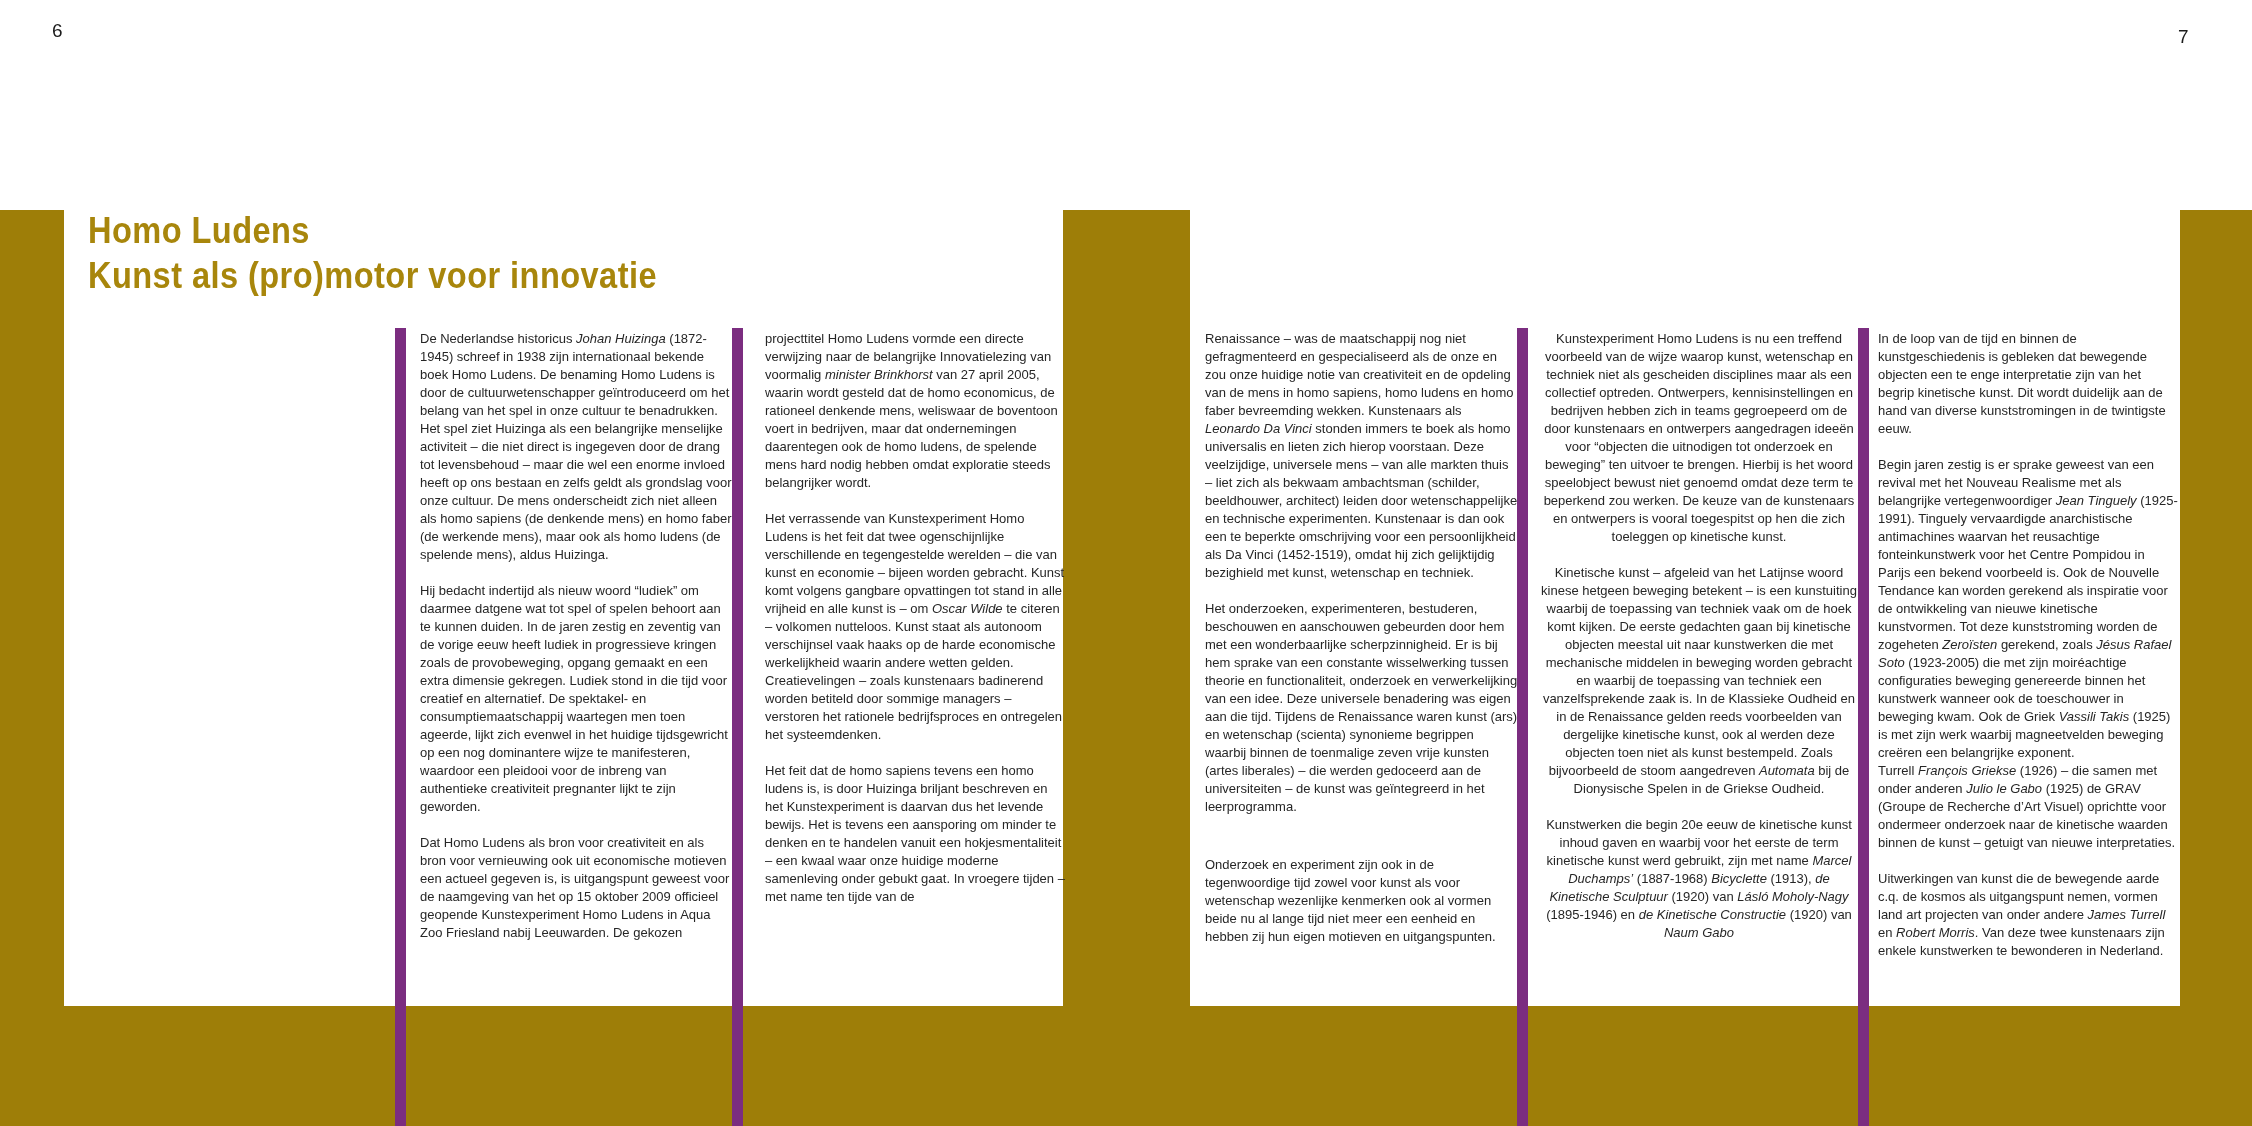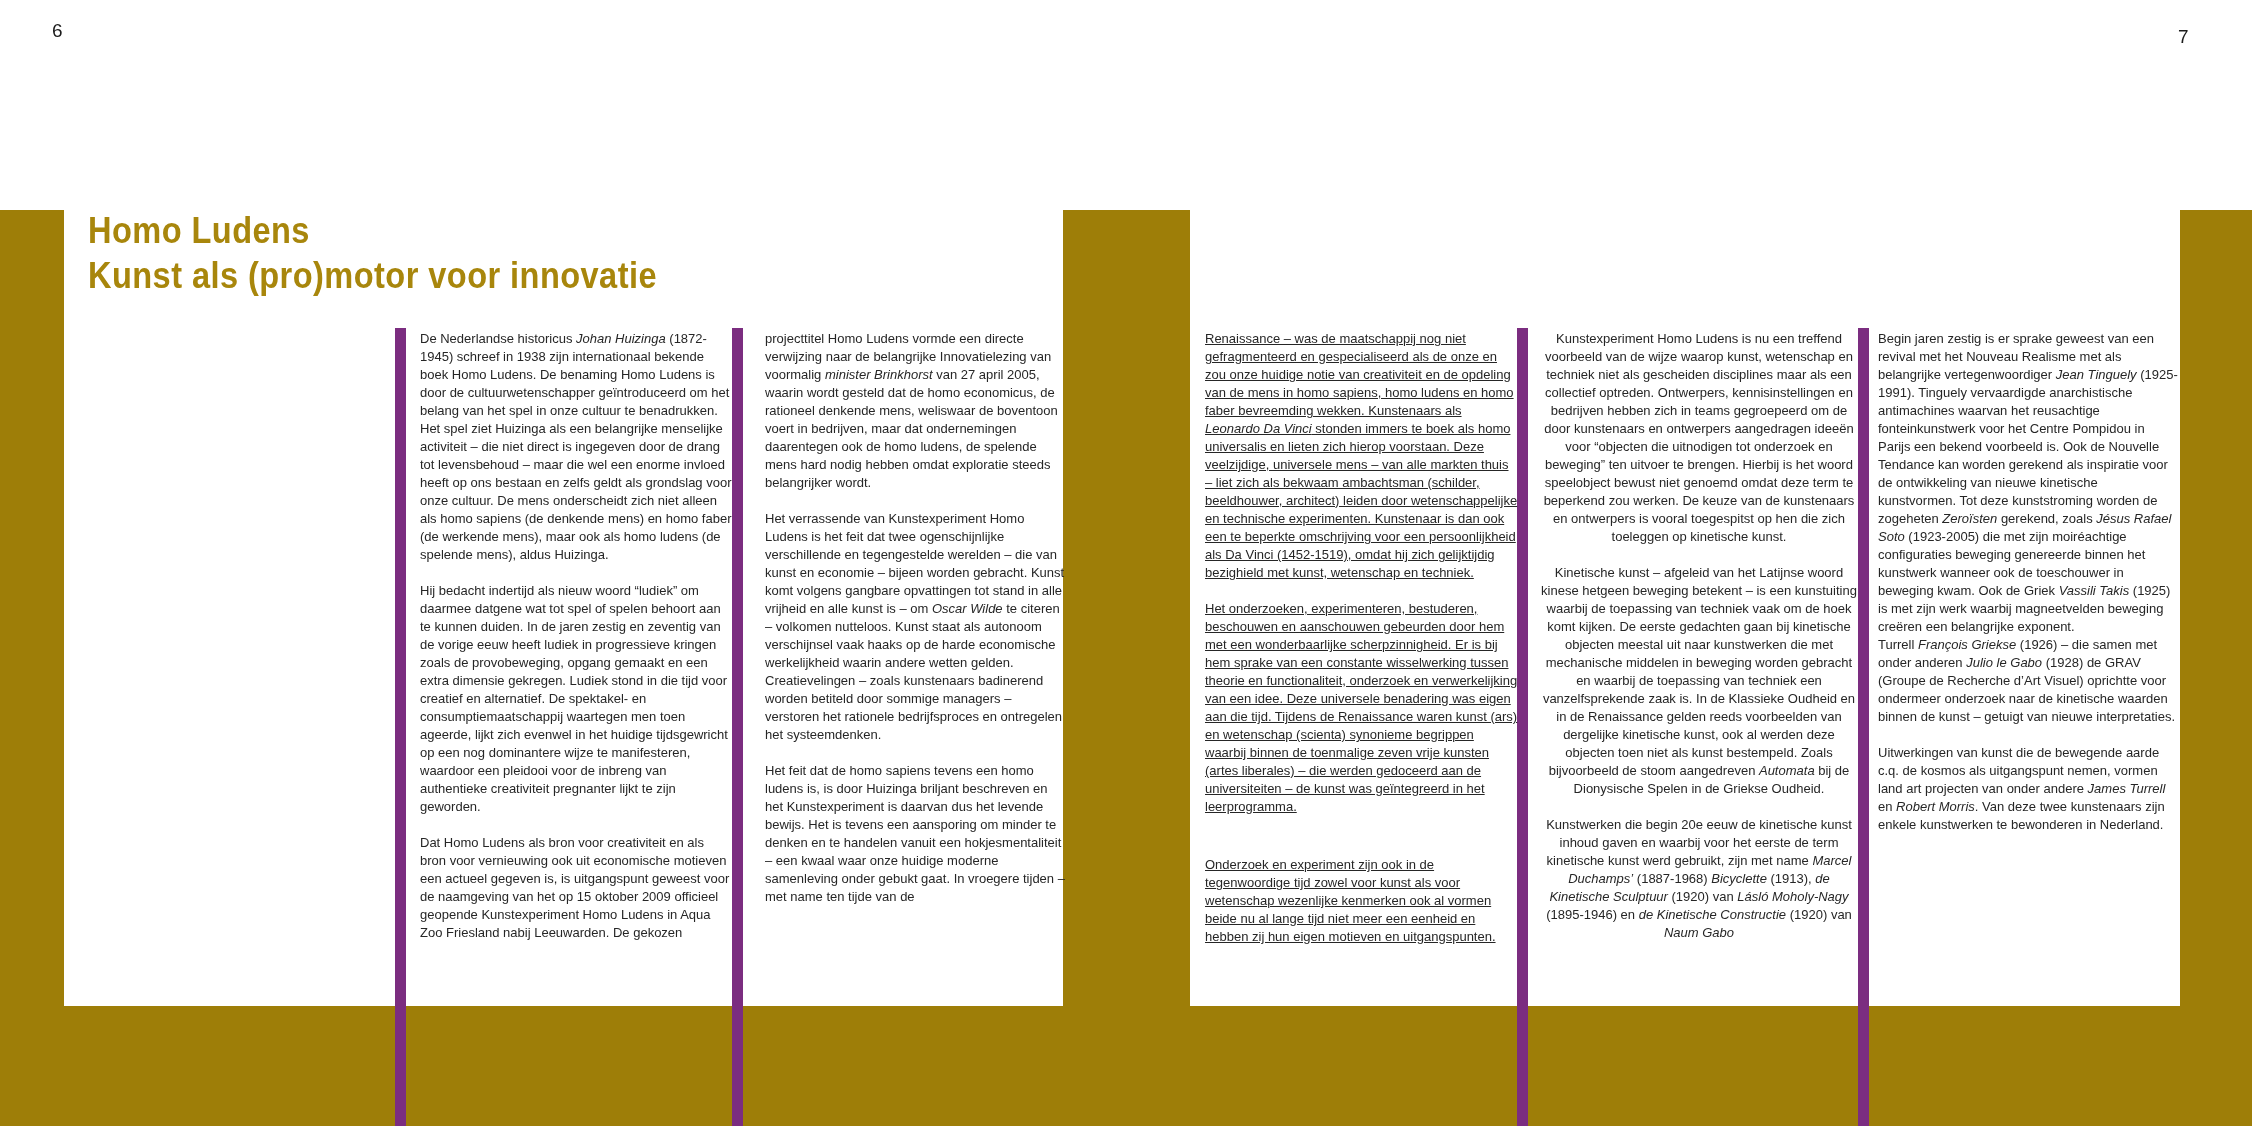--- a/index.html
+++ b/index.html
@@ -22,21 +22,21 @@
     white-space:nowrap;
   }
   .divider{position:absolute;top:328px;width:11px;height:798px;background:#7B2D80;}
   #div1{left:395px;} #div2{left:732px;} #div3{left:1517px;} #div4{left:1858px;}
   .text-column{
     position:absolute;top:330px;height:678px;overflow:hidden;
     font-size:13px;line-height:18px;color:#262626;text-align:left;
   }
   #col1{left:420px;width:313px;}
   #col2{left:765px;width:300px;}
-  #col3{left:1205px;width:313px;text-decoration:underline;}
+  #col3{left:1205px;width:313px;}
   #col4{left:1540px;width:318px;text-align:center;}
   #col5{left:1878px;width:300px;}
   .text-column p{margin:18px 0 0 0;}
   .text-column p:first-child{margin-top:0;}
   .text-column p.gap-wide{margin-top:40px;}
   .text-column p.gap-none{margin-top:0;}
   .text-column em{font-style:italic;}
 </style>
 </head>
 <body>
@@ -73,16 +73,17 @@
     <p><span>Renaissance – was de maatschappij nog niet gefragmenteerd en gespecialiseerd als de onze en zou onze huidige notie van creativiteit en de opdeling van de mens in homo sapiens, homo ludens en homo faber bevreemding wekken. Kunstenaars als </span><em>Leonardo Da Vinci</em><span> stonden immers te boek als homo universalis en lieten zich hierop voorstaan. Deze veelzijdige, universele mens – van alle markten thuis – liet zich als bekwaam ambachtsman (schilder, beeldhouwer, architect) leiden door wetenschappelijke en technische experimenten. Kunstenaar is dan ook een te beperkte omschrijving voor een persoonlijkheid als Da Vinci (1452-1519), omdat hij zich gelijktijdig bezighield met kunst, wetenschap en techniek.</span></p>
     <p><span>Het onderzoeken, experimenteren, bestuderen, beschouwen en aanschouwen gebeurden door hem met een wonderbaarlijke scherpzinnigheid. Er is bij hem sprake van een constante wisselwerking tussen theorie en functionaliteit, onderzoek en verwerkelijking van een idee. Deze universele benadering was eigen aan die tijd. Tijdens de Renaissance waren kunst (ars) en wetenschap (scienta) synonieme begrippen waarbij binnen de toenmalige zeven vrije kunsten (artes liberales) – die werden gedoceerd aan de universiteiten – de kunst was geïntegreerd in het leerprogramma.</span></p>
     <p class="gap-wide"><span>Onderzoek en experiment zijn ook in de tegenwoordige tijd zowel voor kunst als voor wetenschap wezenlijke kenmerken ook al vormen beide nu al lange tijd niet meer een eenheid en hebben zij hun eigen motieven en uitgangspunten.</span></p>
   </div>
 <div class="text-column" id="col4">
     <p><span>Kunstexperiment Homo Ludens is nu een treffend voorbeeld van de wijze waarop kunst, wetenschap en techniek niet als gescheiden disciplines maar als een collectief optreden. Ontwerpers, kennisinstellingen en bedrijven hebben zich in teams gegroepeerd om de door kunstenaars en ontwerpers aangedragen ideeën voor “objecten die uitnodigen tot onderzoek en beweging” ten uitvoer te brengen. Hierbij is het woord speelobject bewust niet genoemd omdat deze term te beperkend zou werken. De keuze van de kunstenaars en ontwerpers is vooral toegespitst op hen die zich toeleggen op kinetische kunst.</span></p>
     <p><span>Kinetische kunst – afgeleid van het Latijnse woord kinese hetgeen beweging betekent – is een kunstuiting waarbij de toepassing van techniek vaak om de hoek komt kijken. De eerste gedachten gaan bij kinetische objecten meestal uit naar kunstwerken die met mechanische middelen in beweging worden gebracht en waarbij de toepassing van techniek een vanzelfsprekende zaak is. In de Klassieke Oudheid en in de Renaissance gelden reeds voorbeelden van dergelijke kinetische kunst, ook al werden deze objecten toen niet als kunst bestempeld. Zoals bijvoorbeeld de stoom aangedreven </span><em>Automata</em><span> bij de Dionysische Spelen in de Griekse Oudheid.</span></p>
     <p><span>Kunstwerken die begin 20e eeuw de kinetische kunst inhoud gaven en waarbij voor het eerste de term kinetische kunst werd gebruikt, zijn met name </span><em>Marcel Duchamps’</em><span> (1887-1968) </span><em>Bicyclette</em><span> (1913), </span><em>de Kinetische Sculptuur</em><span> (1920) van </span><em>Lásló Moholy-Nagy</em><span> (1895-1946) en </span><em>de Kinetische Constructie</em><span> (1920) van </span><em>Naum Gabo</em></p>
   </div>
 <div class="text-column" id="col5">
+    <p><span>In de loop van de tijd en binnen de kunstgeschiedenis is gebleken dat bewegende objecten een te enge interpretatie zijn van het begrip kinetische kunst. Dit wordt duidelijk aan de hand van diverse kunststromingen in de twintigste eeuw.</span></p>
     <p><span>Begin jaren zestig is er sprake geweest van een revival met het Nouveau Realisme met als belangrijke vertegenwoordiger </span><em>Jean Tinguely</em><span> (1925-1991). Tinguely vervaardigde anarchistische antimachines waarvan het reusachtige fonteinkunstwerk voor het Centre Pompidou in Parijs een bekend voorbeeld is. Ook de Nouvelle Tendance kan worden gerekend als inspiratie voor de ontwikkeling van nieuwe kinetische kunstvormen. Tot deze kunststroming worden de zogeheten </span><em>Zeroïsten</em><span> gerekend, zoals </span><em>Jésus Rafael Soto</em><span> (1923-2005) die met zijn moiréachtige configuraties beweging genereerde binnen het kunstwerk wanneer ook de toeschouwer in beweging kwam. Ook de Griek </span><em>Vassili Takis</em><span> (1925) is met zijn werk waarbij magneetvelden beweging creëren een belangrijke exponent.</span></p>
-    <p class="gap-none"><span>Turrell </span><em>François Griekse</em><span> (1926) – die samen met onder anderen </span><em>Julio le Gabo</em><span> (1928) de GRAV (Groupe de Recherche d’Art Visuel) oprichtte voor ondermeer onderzoek naar de kinetische waarden binnen de kunst – getuigt van nieuwe interpretaties.</span></p>
+    <p class="gap-none"><span>Turrell </span><em>François Griekse</em><span> (1926) – die samen met onder anderen </span><em>Julio le Gabo</em><span> (1925) de GRAV (Groupe de Recherche d’Art Visuel) oprichtte voor ondermeer onderzoek naar de kinetische waarden binnen de kunst – getuigt van nieuwe interpretaties.</span></p>
     <p><span>Uitwerkingen van kunst die de bewegende aarde c.q. de kosmos als uitgangspunt nemen, vormen land art projecten van onder andere </span><em>James Turrell</em><span> en </span><em>Robert Morris</em><span>. Van deze twee kunstenaars zijn enkele kunstwerken te bewonderen in Nederland.</span></p>
   </div>
 
 </body></html>

